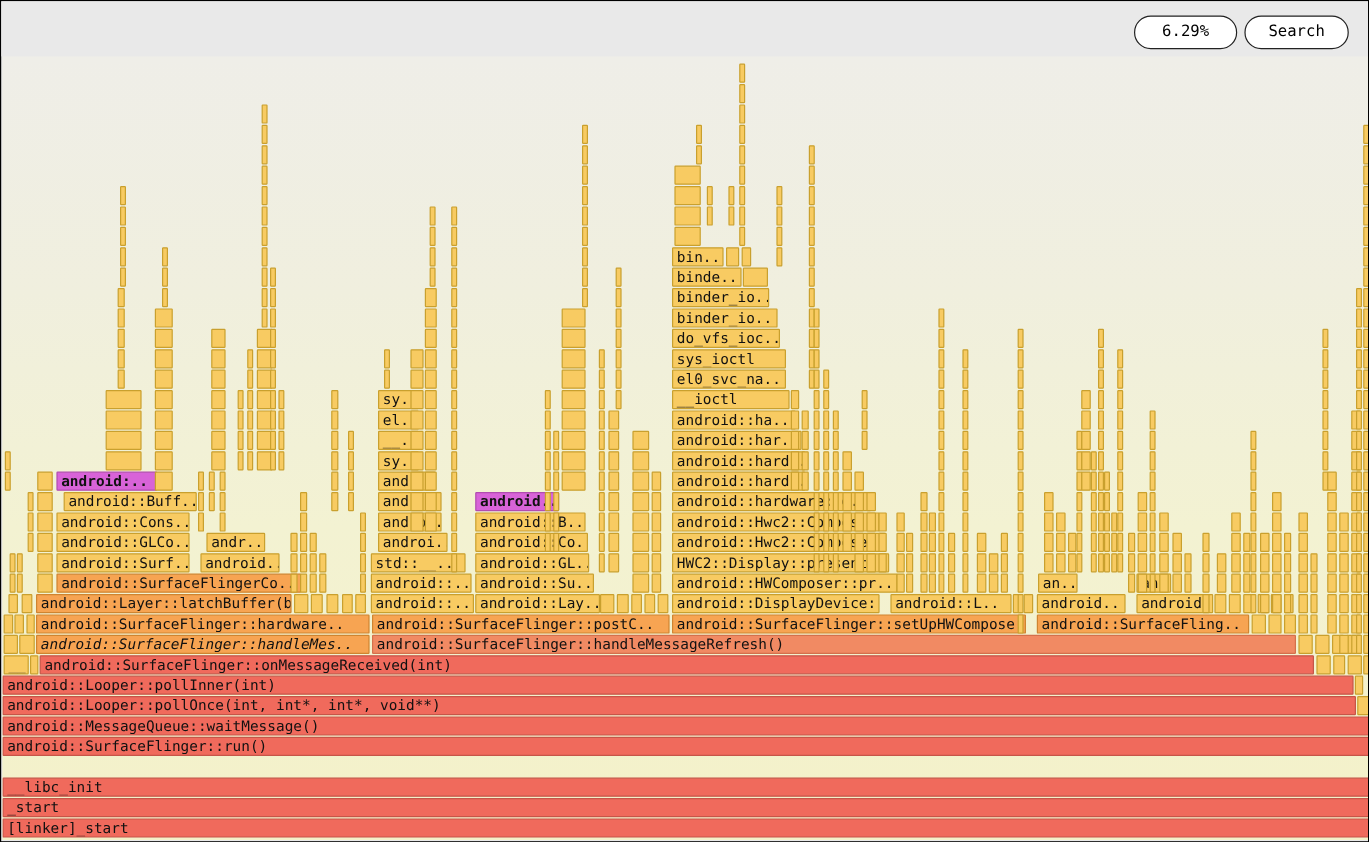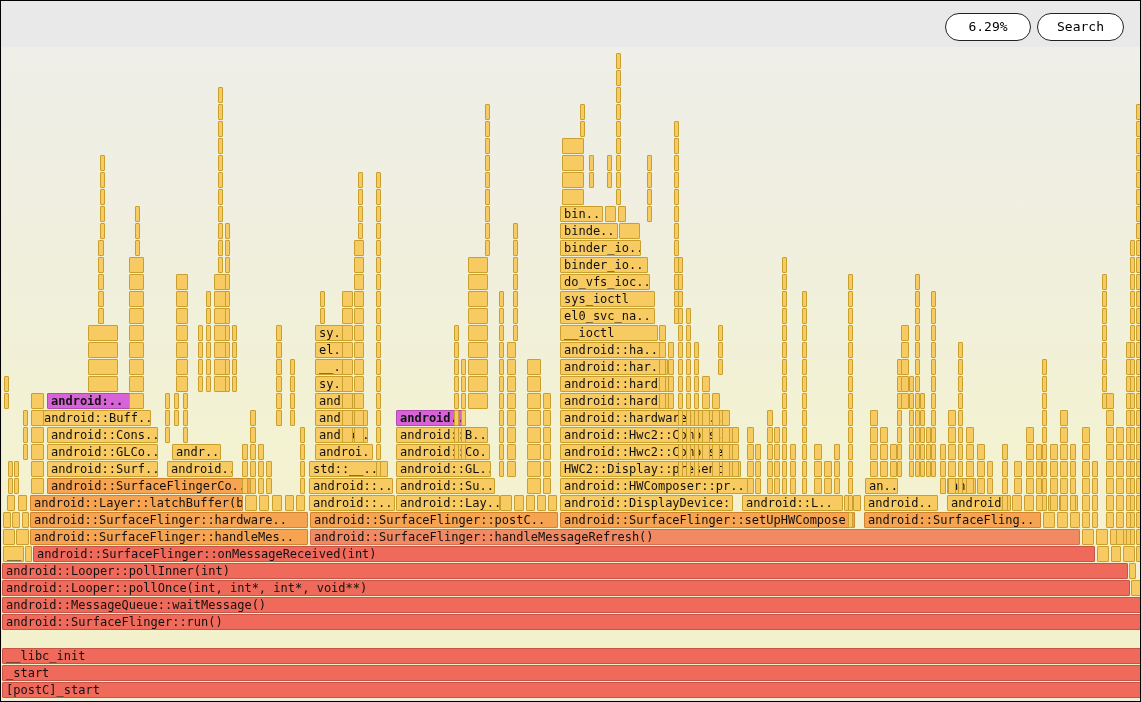--- a/index.html
+++ b/index.html
@@ -21,31 +21,31 @@
 </style>
 </head>
 <body>
 
 <div class="window">
   <div class="toolbar">
     <div class="pill percent">6.29%</div>
     <button class="pill btn">Search</button>
   </div>
   <div class="flame">
-      <div class="frame" style="left: 0px; top: 635px; width: 1139px; background: rgb(240, 106, 92); border-color: rgb(198, 85, 72);">[postC]_start</div>
+      <div class="frame" style="left: 0px; top: 635px; width: 1139px; background: rgb(240, 106, 92); border-color: rgb(198, 85, 72);">[linker]_start</div>
       <div class="frame" style="left: 0px; top: 618px; width: 1139px; background: rgb(240, 106, 92); border-color: rgb(198, 85, 72);">_start</div>
       <div class="frame" style="left: 0px; top: 601px; width: 1139px; background: rgb(240, 106, 92); border-color: rgb(198, 85, 72);">__libc_init</div>
       <div class="frame" style="left: 0px; top: 550px; width: 1139px; background: rgb(240, 106, 92); border-color: rgb(198, 85, 72);">android::MessageQueue::waitMessage()</div>
       <div class="frame" style="left: 0px; top: 567px; width: 1139px; background: rgb(240, 106, 92); border-color: rgb(198, 85, 72);">android::SurfaceFlinger::run()</div>
       <div class="frame" style="left: 0px; top: 533px; width: 1128px; background: rgb(240, 106, 92); border-color: rgb(198, 85, 72);">android::Looper::pollOnce(int, int*, int*, void**)</div>
       <div class="frame" style="left: 0px; top: 516px; width: 1126px; background: rgb(240, 106, 92); border-color: rgb(198, 85, 72);">android::Looper::pollInner(int)</div>
       <div class="frame" style="left: 1px; top: 499px; width: 21px; background: rgb(248, 203, 98); border-color: rgb(201, 160, 46);">__</div>
       <div class="frame" style="left: 23px; top: 499px; width: 7px; background: rgb(248, 203, 98); border-color: rgb(201, 160, 46);"></div>
       <div class="frame" style="left: 31px; top: 499px; width: 1062px; background: rgb(240, 106, 92); border-color: rgb(198, 85, 72);">android::SurfaceFlinger::onMessageReceived(int)</div>
-      <div class="frame" style="left: 28px; top: 482px; width: 278px; background: rgb(247, 164, 82); border-color: rgb(207, 132, 48);">android::SurfaceFlinger::handleMes..</div>
+      <div class="frame" style="left: 28px; top: 482px; width: 278px; background: rgb(247, 164, 82); border-color: rgb(207, 132, 48); font-style: italic;">android::SurfaceFlinger::handleMes..</div>
       <div class="frame" style="left: 308px; top: 482px; width: 770px; background: rgb(241, 138, 99); border-color: rgb(212, 112, 76);">android::SurfaceFlinger::handleMessageRefresh()</div>
       <div class="frame" style="left: 28px; top: 465px; width: 278px; background: rgb(247, 164, 82); border-color: rgb(207, 132, 48);">android::SurfaceFlinger::hardware..</div>
       <div class="frame" style="left: 308px; top: 465px; width: 248px; background: rgb(247, 164, 82); border-color: rgb(207, 132, 48);">android::SurfaceFlinger::postC..</div>
       <div class="frame" style="left: 558px; top: 465px; width: 295px; background: rgb(247, 164, 82); border-color: rgb(207, 132, 48);">android::SurfaceFlinger::setUpHWCompose..</div>
       <div class="frame" style="left: 862px; top: 465px; width: 177px; background: rgb(247, 164, 82); border-color: rgb(207, 132, 48);">android::SurfaceFling..</div>
       <div class="frame" style="left: 28px; top: 448px; width: 213px; background: rgb(247, 164, 82); border-color: rgb(207, 132, 48);">android::Layer::latchBuffer(b..</div>
       <div class="frame" style="left: 307px; top: 448px; width: 86px; background: rgb(248, 203, 98); border-color: rgb(201, 160, 46);">android::..</div>
       <div class="frame" style="left: 394px; top: 448px; width: 104px; background: rgb(248, 203, 98); border-color: rgb(201, 160, 46);">android::Lay..</div>
       <div class="frame" style="left: 558px; top: 448px; width: 173px; background: rgb(248, 203, 98); border-color: rgb(201, 160, 46);">android::DisplayDevice:..</div>
       <div class="frame" style="left: 740px; top: 448px; width: 101px; background: rgb(248, 203, 98); border-color: rgb(201, 160, 46);">android::L..</div>
@@ -64,21 +64,21 @@
       <div class="frame" style="left: 558px; top: 414px; width: 181px; background: rgb(248, 203, 98); border-color: rgb(201, 160, 46);">HWC2::Display::present..</div>
       <div class="frame" style="left: 45px; top: 397px; width: 111px; background: rgb(248, 203, 98); border-color: rgb(201, 160, 46);">android::GLCo..</div>
       <div class="frame" style="left: 170px; top: 397px; width: 49px; background: rgb(248, 203, 98); border-color: rgb(201, 160, 46);">andr..</div>
       <div class="frame" style="left: 313px; top: 397px; width: 58px; background: rgb(248, 203, 98); border-color: rgb(201, 160, 46);">androi..</div>
       <div class="frame" style="left: 394px; top: 397px; width: 94px; background: rgb(248, 203, 98); border-color: rgb(201, 160, 46);">android::Co..</div>
       <div class="frame" style="left: 558px; top: 397px; width: 178px; background: rgb(248, 203, 98); border-color: rgb(201, 160, 46);">android::Hwc2::Compose..</div>
       <div class="frame" style="left: 45px; top: 380px; width: 111px; background: rgb(248, 203, 98); border-color: rgb(201, 160, 46);">android::Cons..</div>
       <div class="frame" style="left: 313px; top: 380px; width: 53px; background: rgb(248, 203, 98); border-color: rgb(201, 160, 46);">andro..</div>
       <div class="frame" style="left: 394px; top: 380px; width: 92px; background: rgb(248, 203, 98); border-color: rgb(201, 160, 46);">android::B..</div>
       <div class="frame" style="left: 558px; top: 380px; width: 173px; background: rgb(248, 203, 98); border-color: rgb(201, 160, 46);">android::Hwc2::Compos..</div>
-      <div class="frame" style="left: 38px; top: 363px; width: 111px; background: rgb(248, 203, 98); border-color: rgb(201, 160, 46);">android::Buff..</div>
+      <div class="frame" style="left: 51px; top: 363px; width: 111px; background: rgb(248, 203, 98); border-color: rgb(201, 160, 46);">android::Buff..</div>
       <div class="frame" style="left: 313px; top: 363px; width: 53px; background: rgb(248, 203, 98); border-color: rgb(201, 160, 46);">andr..</div>
       <div class="frame" style="left: 394px; top: 363px; width: 70px; background: rgb(216, 99, 216); border-color: rgb(177, 76, 177); font-weight: bold;">android..</div>
       <div class="frame" style="left: 558px; top: 363px; width: 166px; background: rgb(248, 203, 98); border-color: rgb(201, 160, 46);">android::hardware::g..</div>
       <div class="frame" style="left: 45px; top: 346px; width: 84px; background: rgb(216, 99, 216); border-color: rgb(177, 76, 177); font-weight: bold;">android:..</div>
       <div class="frame" style="left: 313px; top: 346px; width: 48px; background: rgb(248, 203, 98); border-color: rgb(201, 160, 46);">and..</div>
       <div class="frame" style="left: 558px; top: 346px; width: 111px; background: rgb(248, 203, 98); border-color: rgb(201, 160, 46);">android::hard..</div>
       <div class="frame" style="left: 313px; top: 329px; width: 34px; background: rgb(248, 203, 98); border-color: rgb(201, 160, 46);">sy..</div>
       <div class="frame" style="left: 558px; top: 329px; width: 111px; background: rgb(248, 203, 98); border-color: rgb(201, 160, 46);">android::hard..</div>
       <div class="frame" style="left: 313px; top: 312px; width: 34px; background: rgb(248, 203, 98); border-color: rgb(201, 160, 46);">__..</div>
       <div class="frame" style="left: 558px; top: 312px; width: 108px; background: rgb(248, 203, 98); border-color: rgb(201, 160, 46);">android::har..</div>

